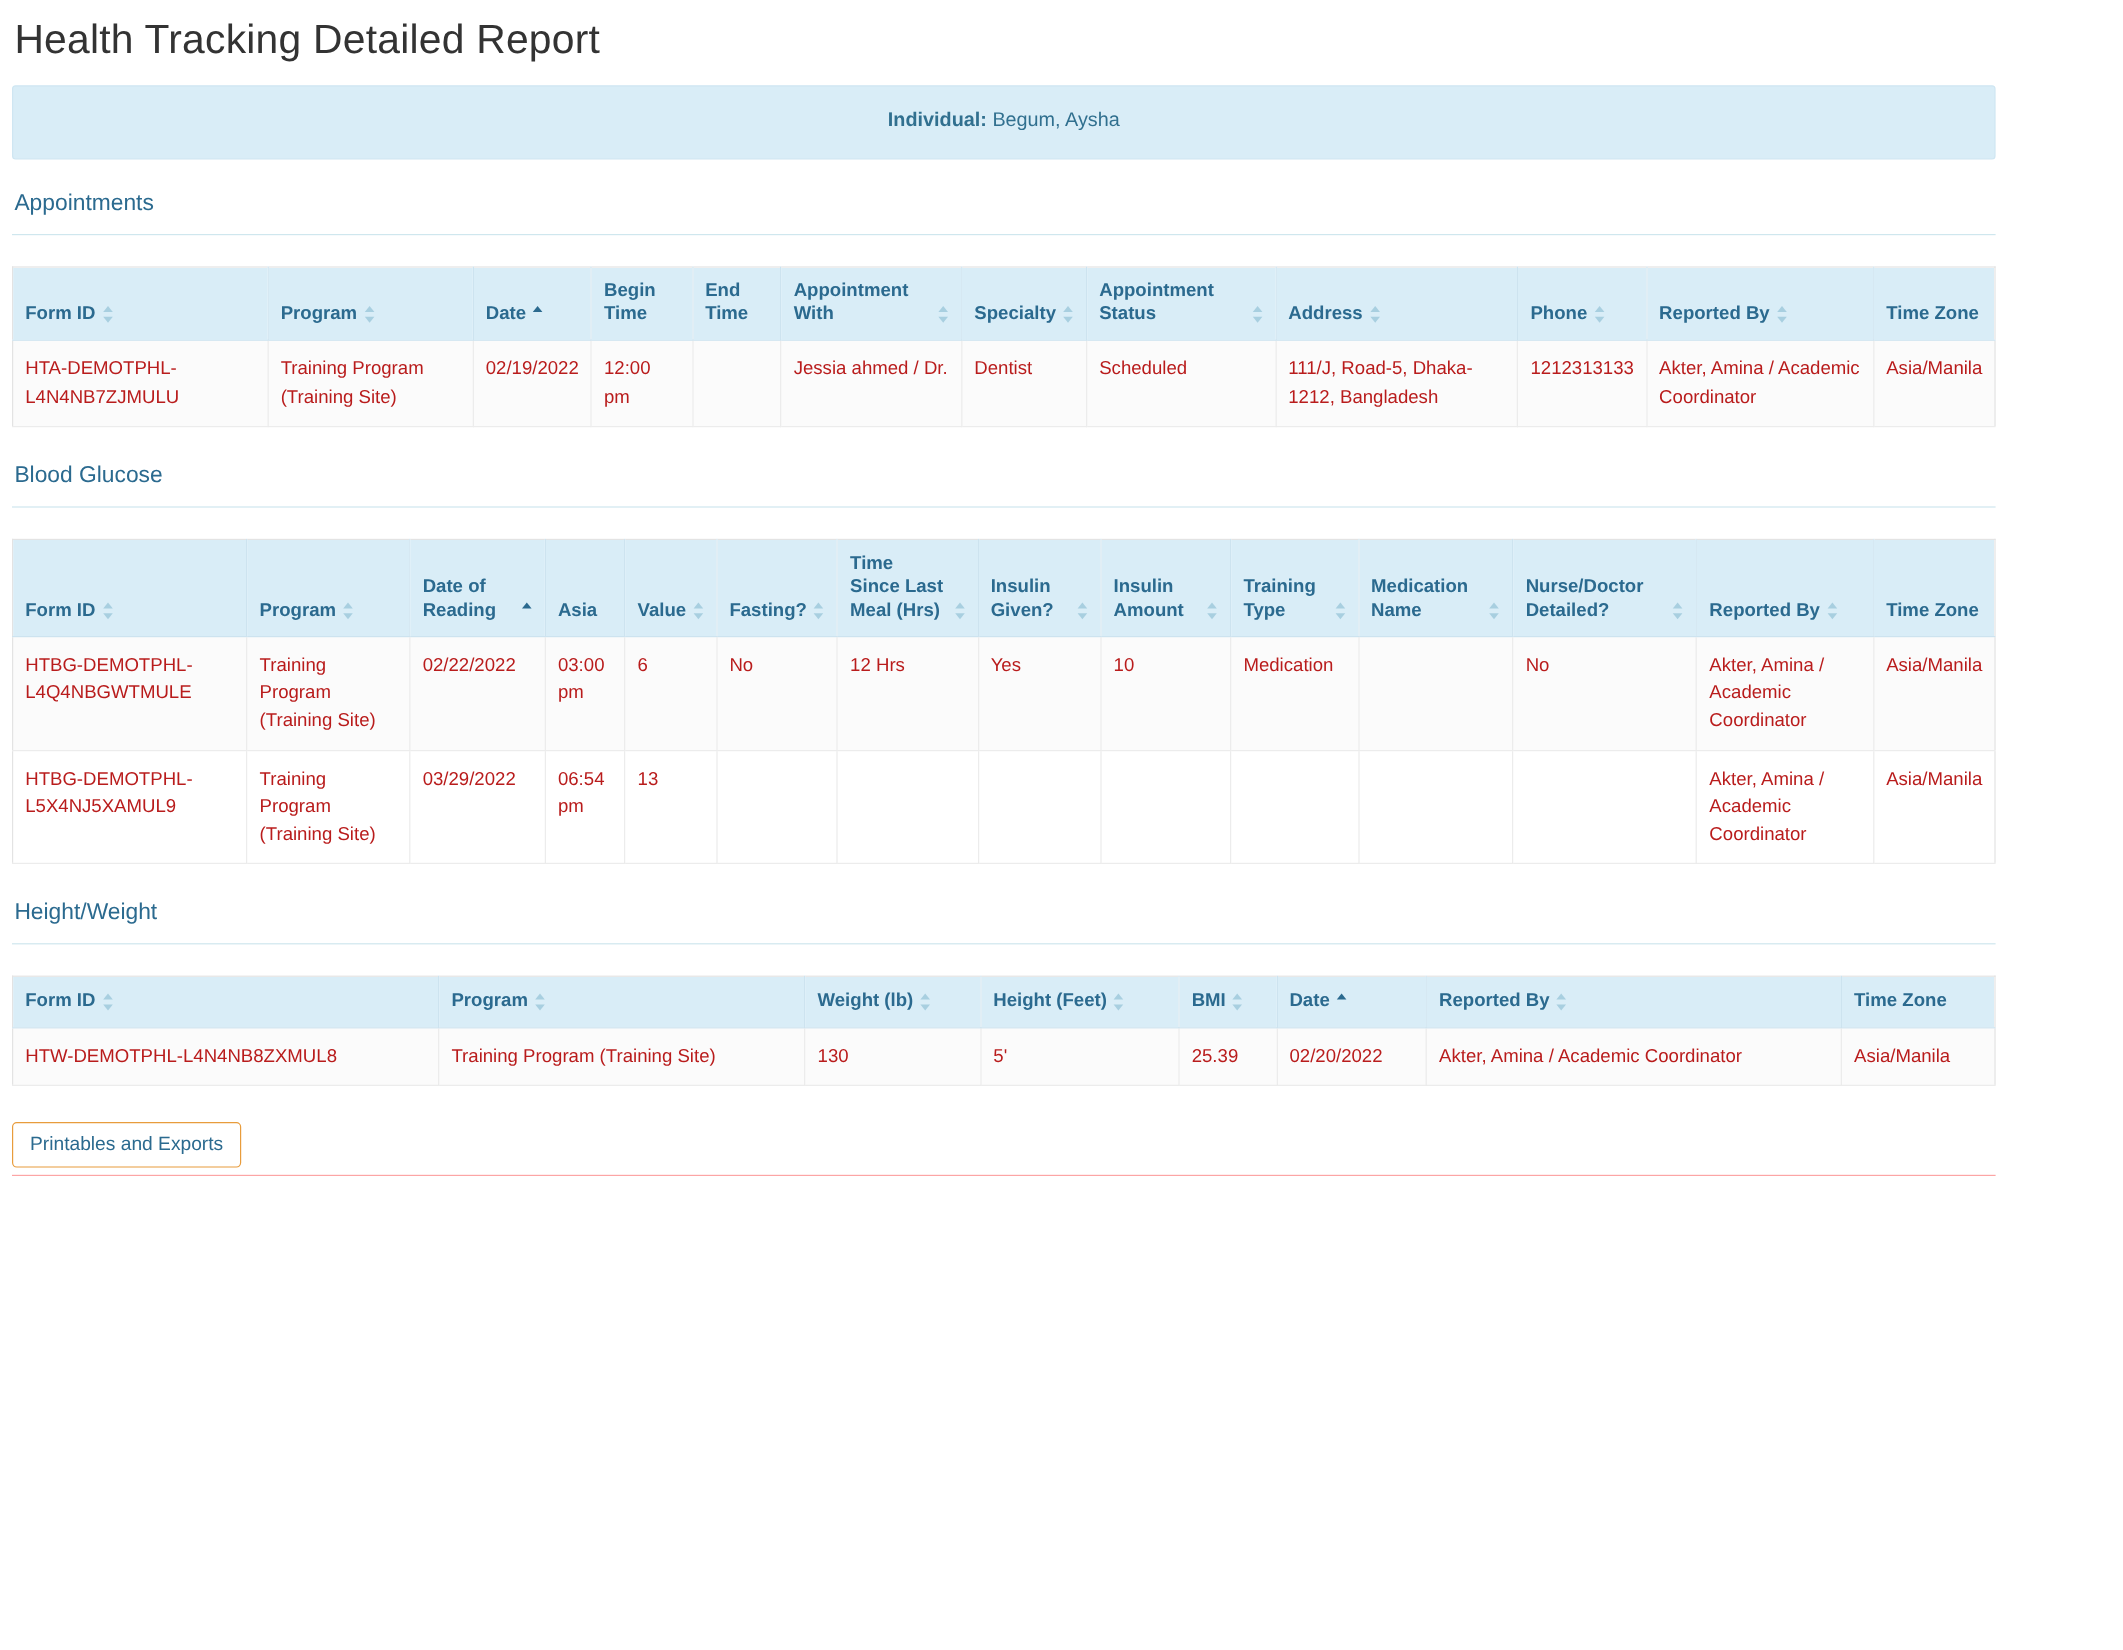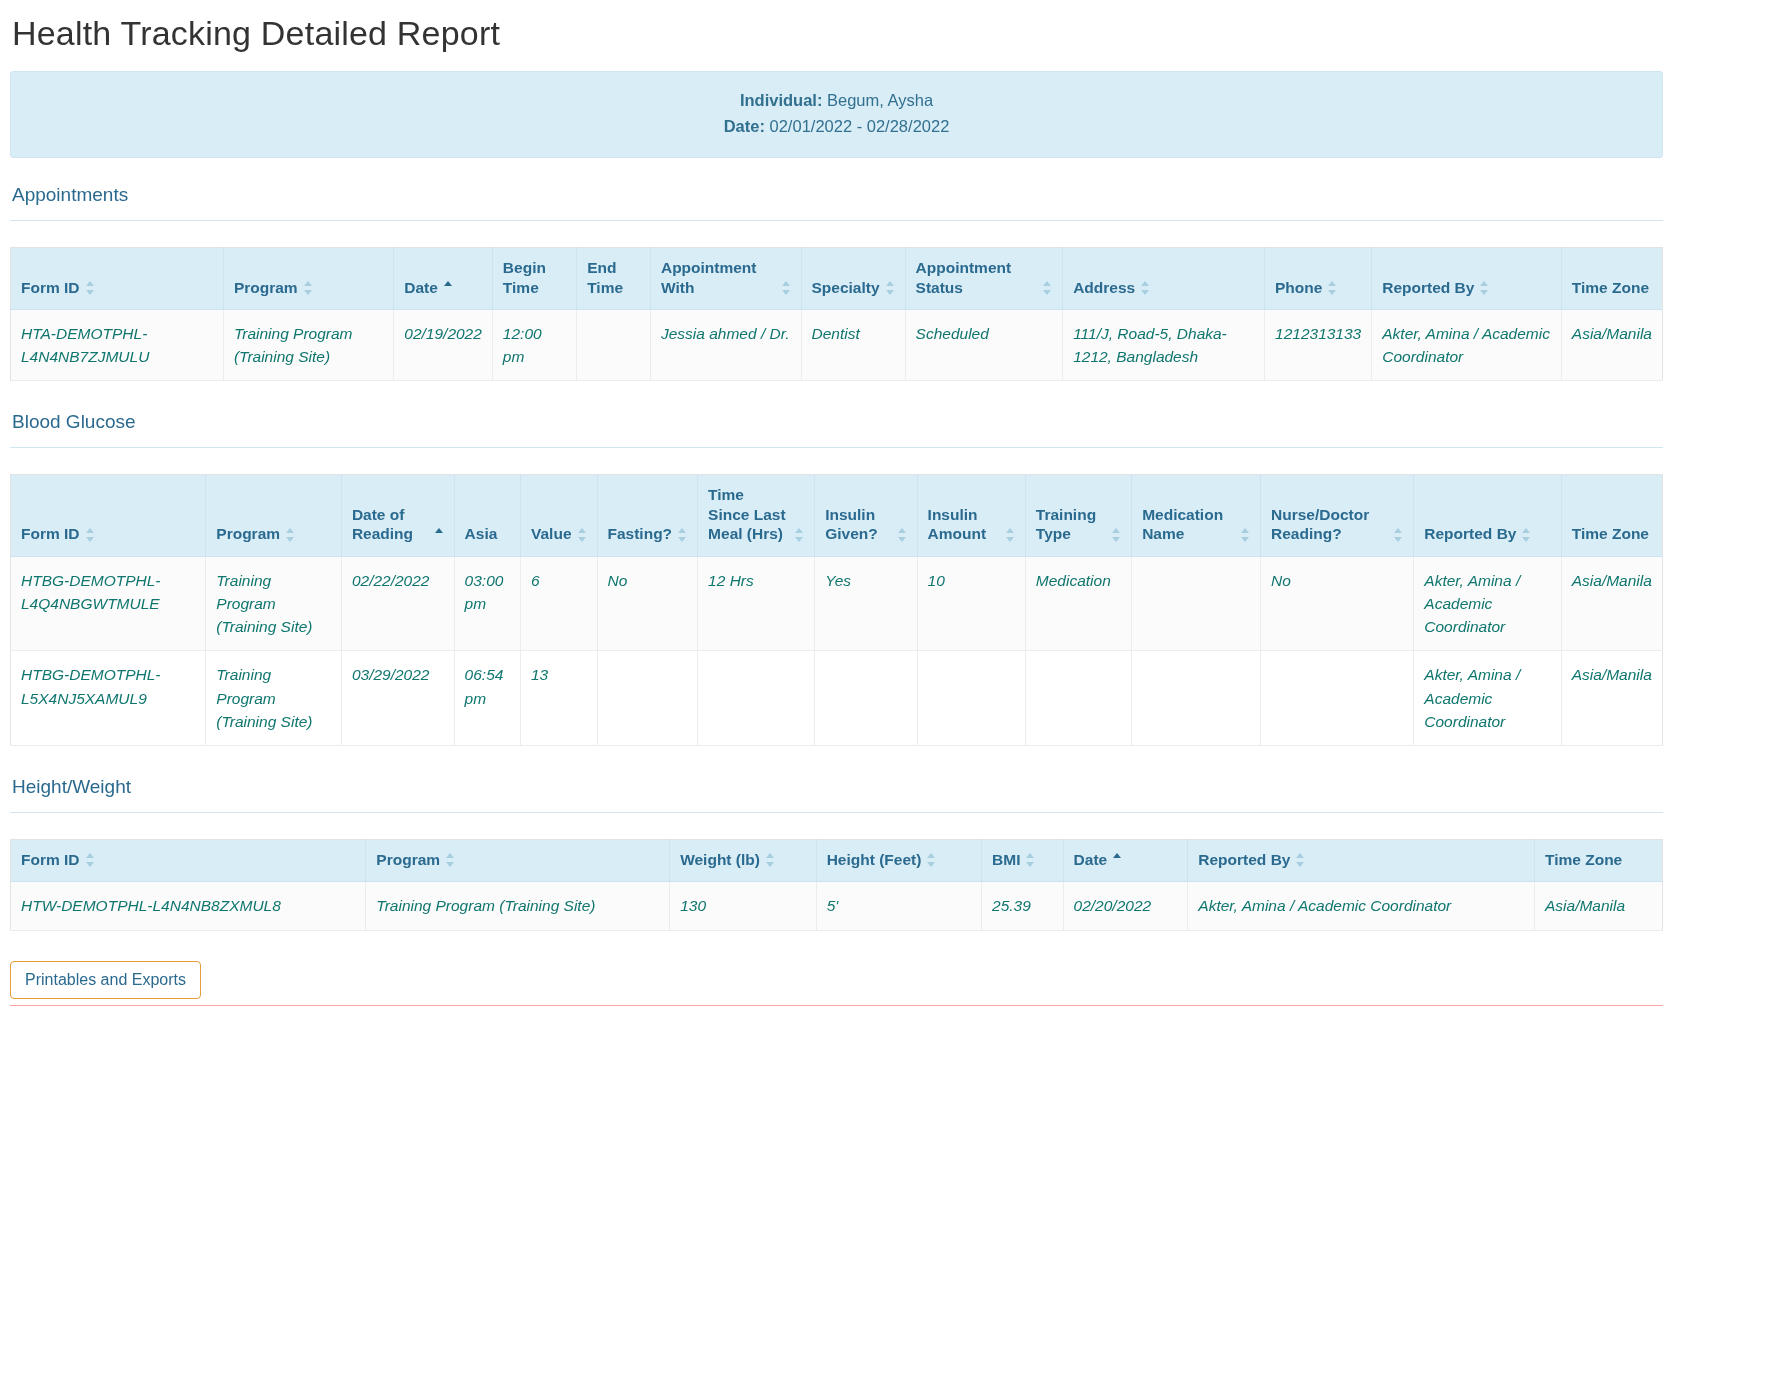--- a/index.html
+++ b/index.html
@@ -64,24 +64,23 @@
     white-space: normal;
     line-height: 1.25;
     position: relative;
   }
   table.dt thead th:last-child { border-right: 0; }
   table.dt tbody td {
     padding: 12px 10px;
     border-right: 1px solid #ececec;
     border-bottom: 1px solid #ececec;
     vertical-align: top;
-    color: #0f766e;
+    color: #b91c1c;
     line-height: 1.5;
     background: #fbfbfb;
-    font-style: italic;
   }
   table.dt tbody td:last-child { border-right: 0; }
   table.dt tbody tr.alt td { background: #ffffff; }
 
   .th-inner { display: flex; align-items: flex-end; justify-content: flex-start; gap: 6px; }
   .th-label { display: block; }
 
   .sort-icon { flex: 0 0 auto; width: 9px; height: 16px; position: relative; margin-bottom: 1px; }
   .sort-icon i { position: absolute; left: 0; width: 0; height: 0; border-left: 4.5px solid transparent; border-right: 4.5px solid transparent; }
   .sort-icon i.up { top: 1px; border-bottom: 5px solid #a8cfe0; }
@@ -106,24 +105,20 @@
 
 <div class="page">
 
   <h1 class="page-title">Health Tracking Detailed Report</h1>
 
   <div class="info-banner">
     <div>
       <b>Individual:</b>
       <span>Begum, Aysha</span>
     </div>
-    <div>
-      <b>Date:</b>
-      <span>02/01/2022 - 02/28/2022</span>
-    </div>
   </div>
 
   <h2 class="section-title">Appointments</h2>
   <hr class="section-rule">
   <table class="dt">
     <thead>
         <tr>
           <th>
             <div class="th-inner">
               <span class="th-label">Form ID</span>
@@ -333,21 +328,21 @@
             <div class="th-inner">
               <span class="th-label">Medication Name</span>
               <span class="sort-icon">
                 <i class="up"></i>
                 <i class="down"></i>
               </span>
             </div>
           </th>
           <th>
             <div class="th-inner">
-              <span class="th-label">Nurse/Doctor Reading?</span>
+              <span class="th-label">Nurse/Doctor Detailed?</span>
               <span class="sort-icon">
                 <i class="up"></i>
                 <i class="down"></i>
               </span>
             </div>
           </th>
           <th>
             <div class="th-inner">
               <span class="th-label">Reported By</span>
               <span class="sort-icon">

